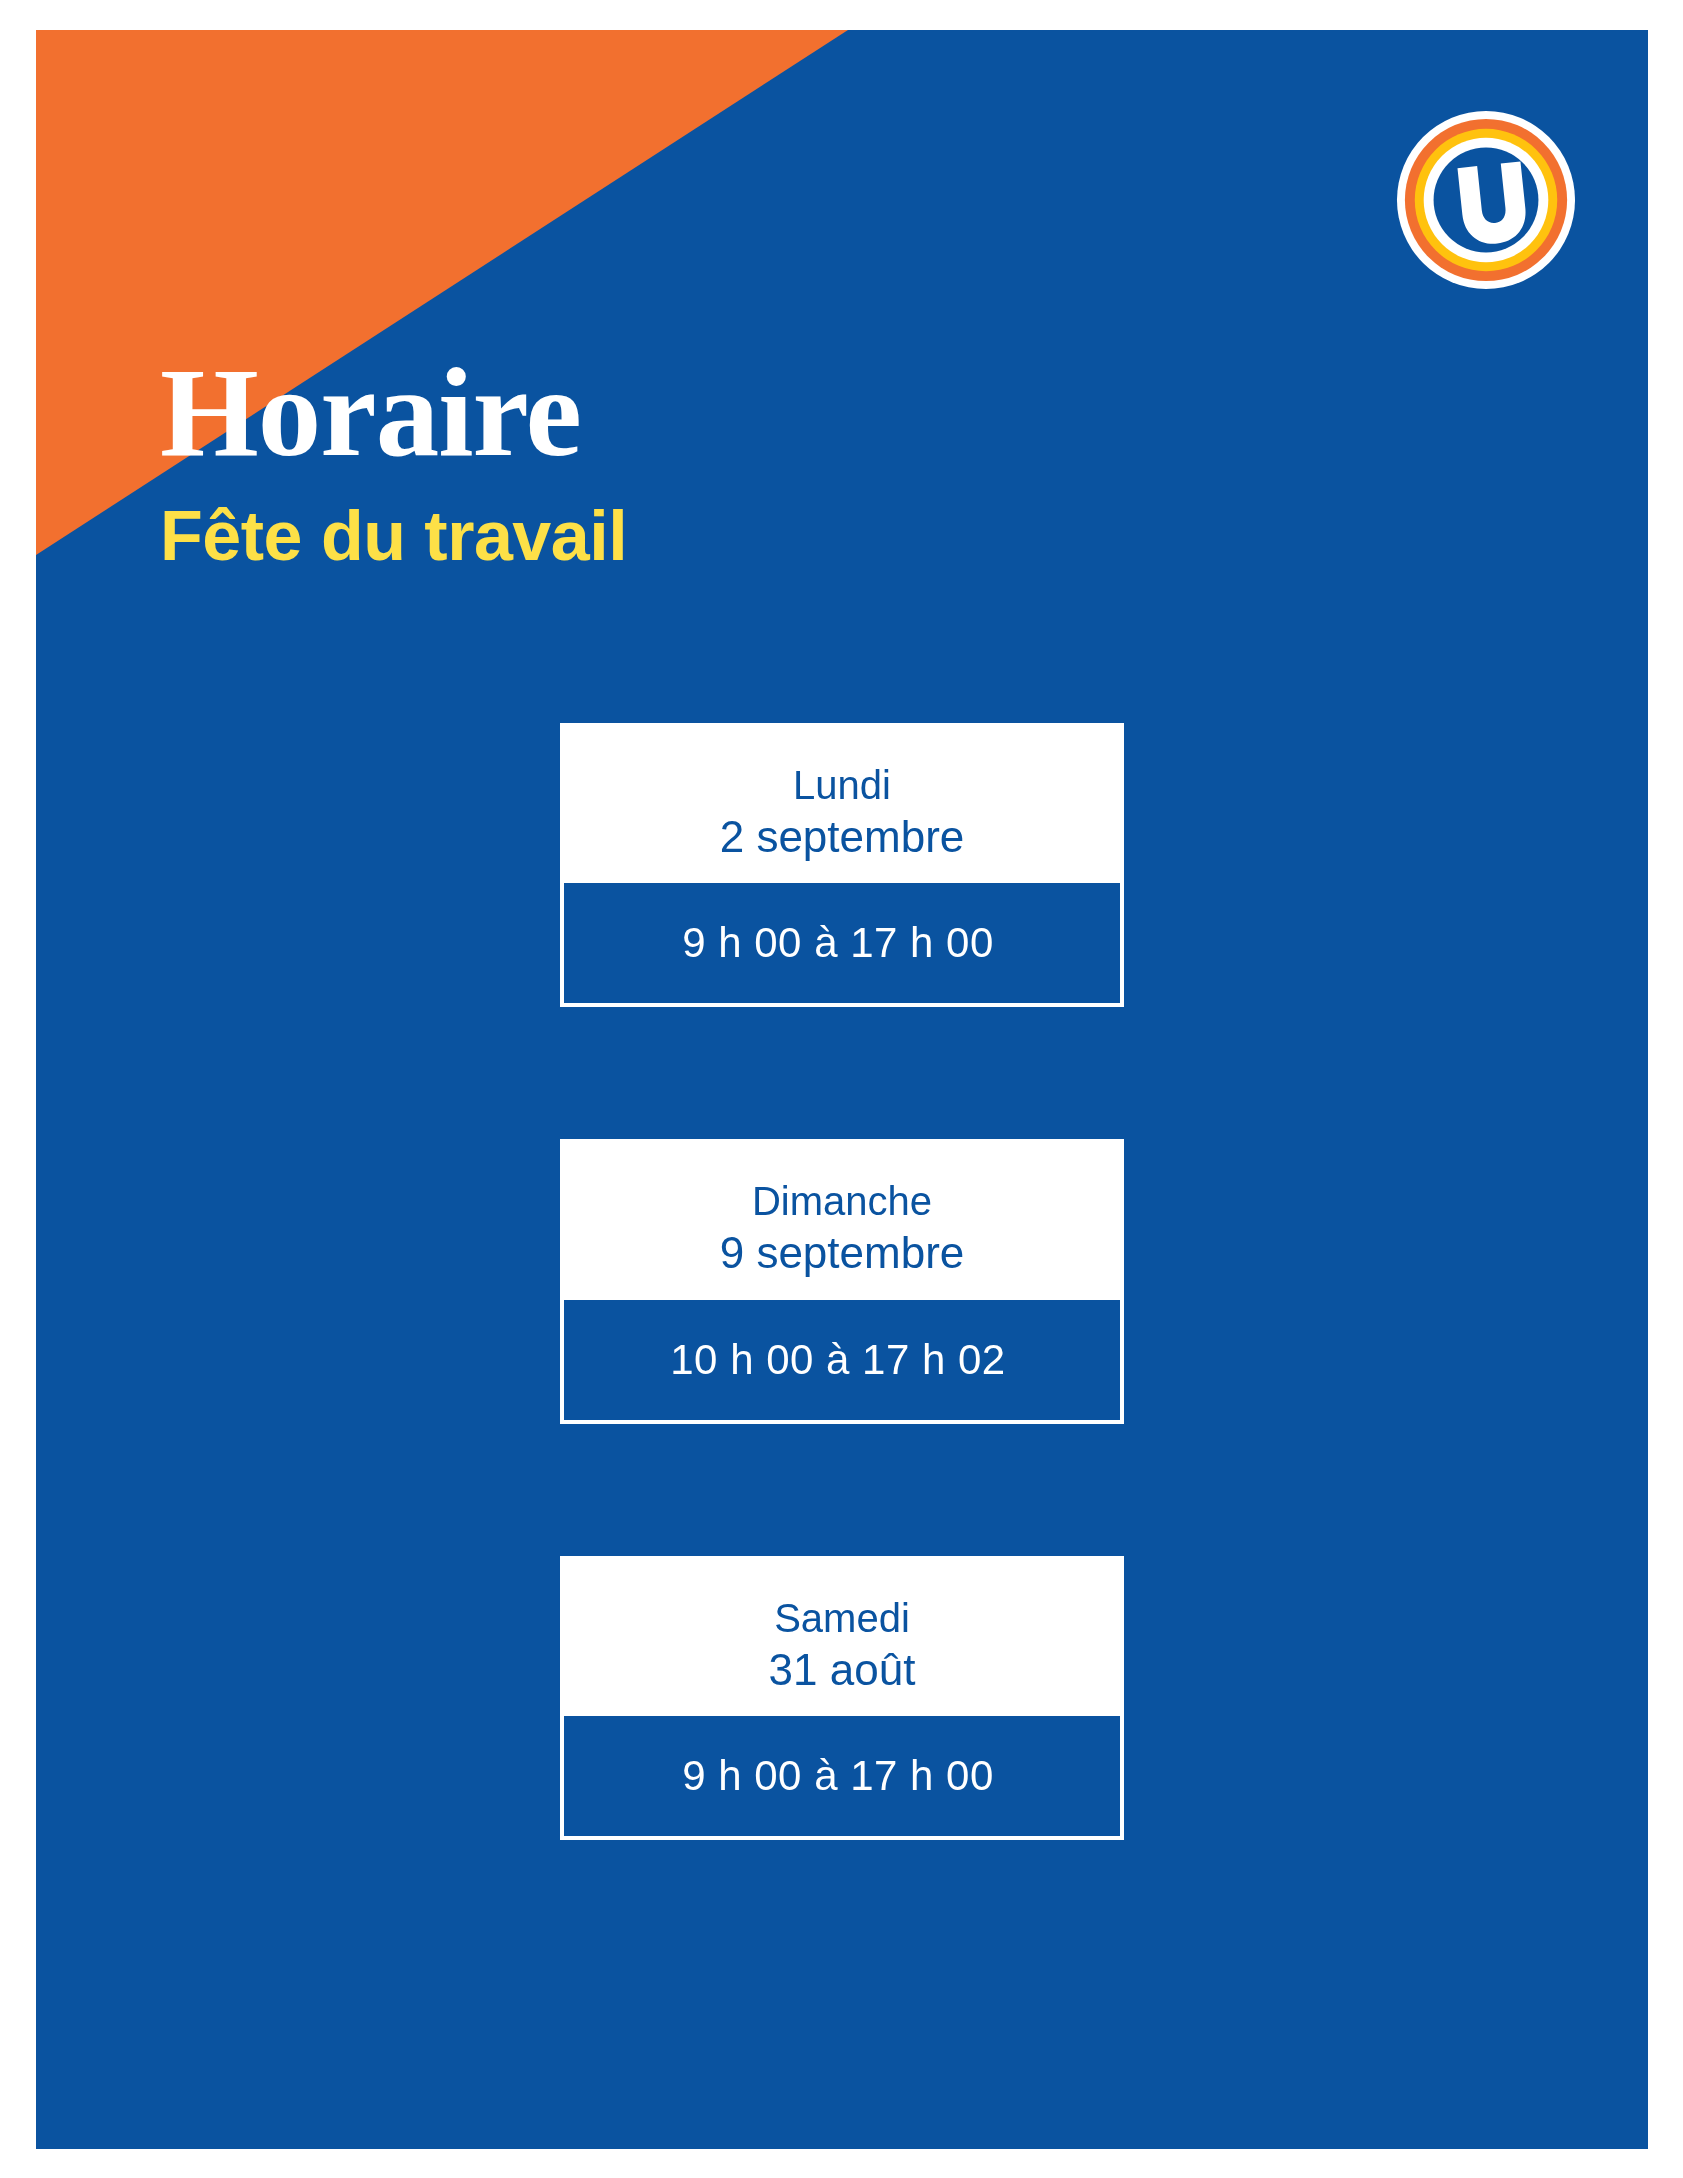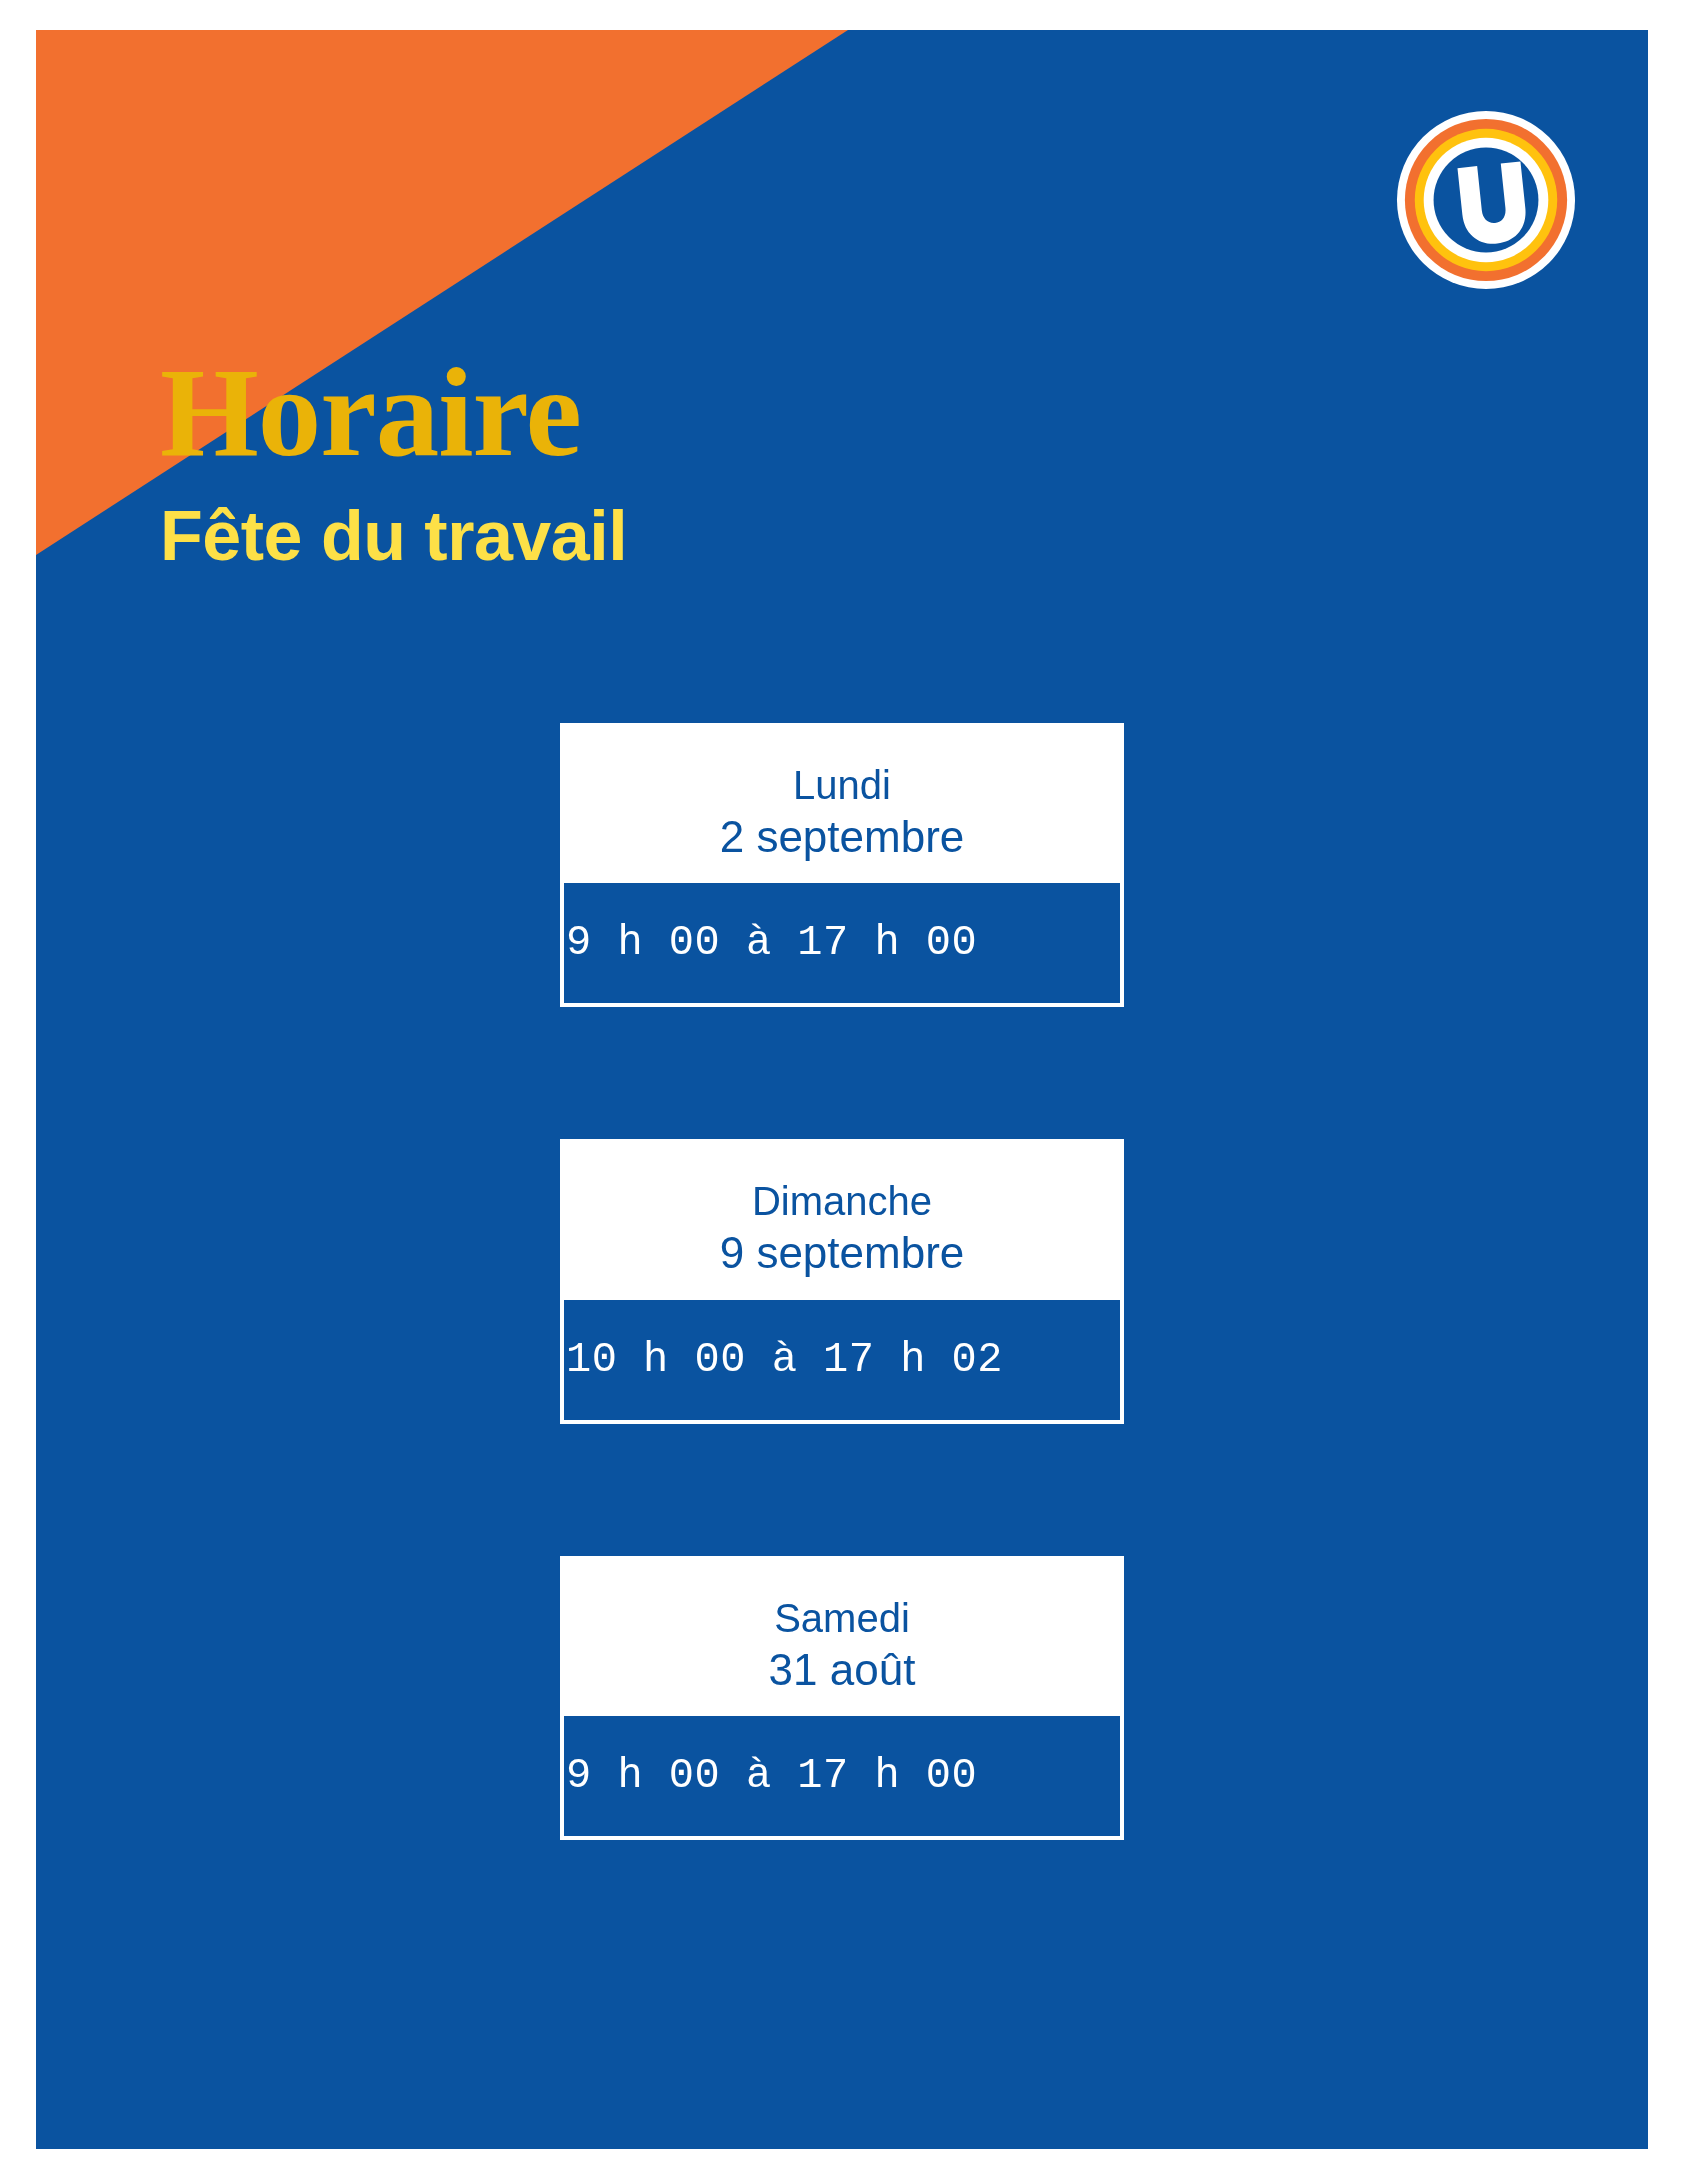--- a/index.html
+++ b/index.html
@@ -49,21 +49,21 @@
     position: absolute;
     left: 124px;
     top: 319px;
     width: 990px;
   }
   .title-main {
     font-family: "Liberation Serif", serif;
     font-weight: bold;
     font-size: 127px;
     line-height: 1.0;
-    color: #eab308;
+    color: #ffffff;
     letter-spacing: -1px;
     margin: 0;
   }
   .title-sub {
     font-family: "Liberation Sans", sans-serif;
     font-weight: bold;
     font-size: 70px;
     line-height: 1.2;
     color: #fde047;
     margin: 18px 0 4px 0;
@@ -98,25 +98,25 @@
   }
   .card-datetext {
     font-size: 44px;
     line-height: 1.22;
     font-weight: normal;
   }
   .card-hours {
     border: 4px solid #ffffff;
     border-top: none;
     color: #ffffff;
+    text-align: center;
     font-size: 42px;
     padding: 36px 10px 36px 2px;
     box-sizing: border-box;
     letter-spacing: 0.5px;
-    font-family: Liberation Mono, monospace;
   }
 </style>
 </head>
 <body>
 
 <div class="poster">
 
   <div class="corner-wedge"></div>
 
   <div class="logo">

